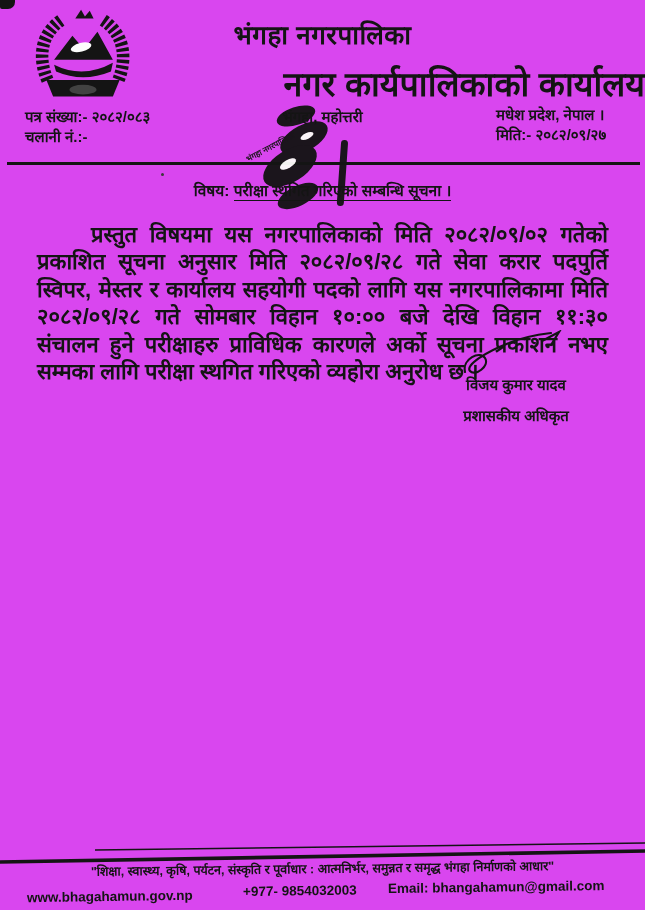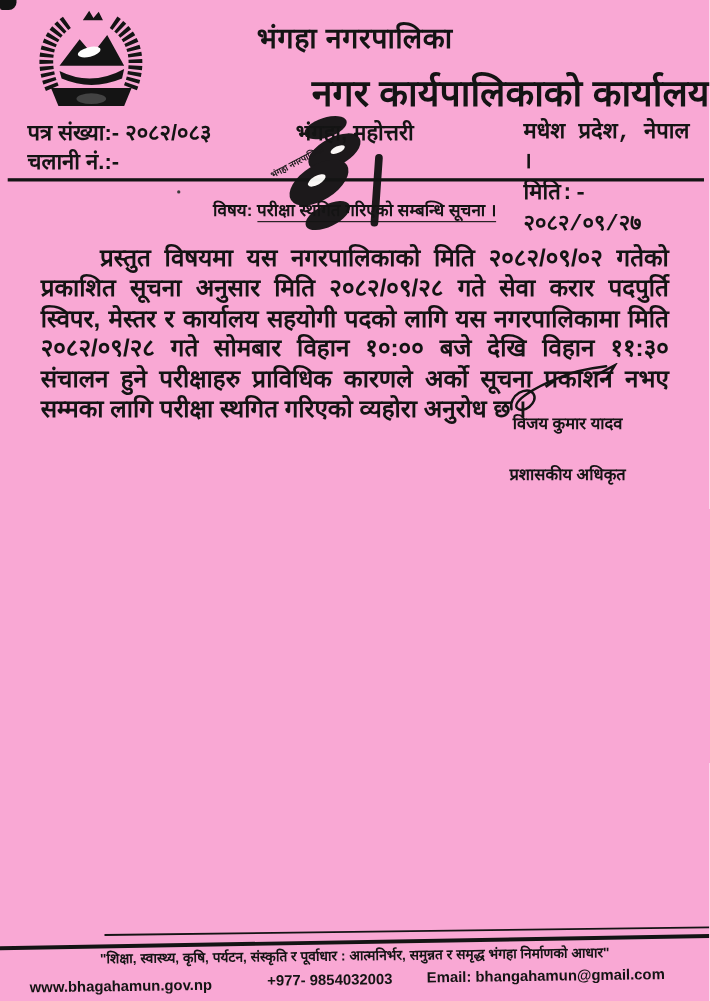--- a/index.html
+++ b/index.html
@@ -1,60 +1,60 @@
 <!DOCTYPE html>
 <html><head>
 <meta charset="utf-8">
 <style>
   * { margin:0; padding:0; box-sizing:border-box; }
   html,body { background:#ffffff; }
   body { font-family:"Liberation Sans","DejaVu Sans",sans-serif; }
   .page {
     position:relative; width:645px; height:910px; margin:0 auto;
-    background:#f9a8d4; color:#141414; overflow:hidden;
+    background:#d946ef; color:#141414; overflow:hidden;
   }
   
   .corner-artifact { position:absolute; left:0; top:0; width:15px; height:9px;
     background:#131313; border-radius:0 0 7px 2px; }
   .speck { position:absolute; left:161px; top:173px; width:3px; height:3px;
     background:#3a3a3a; border-radius:50%; }
   
   .emblem { position:absolute; left:30px; top:5px; width:106px; height:100px; filter:blur(.3px); }
   
   .title-1 { position:absolute; left:0; top:16px; width:100%; text-align:center;
     font-size:26px; font-weight:bold; letter-spacing:.5px; }
   .title-2 { position:absolute; left:0; top:60px; width:100%; text-align:right;
     font-size:34px; font-weight:bold; }
   
-  .meta { position:absolute; font-size:20px; font-weight:bold; }
+  .meta { position:absolute; font-size:15px; font-weight:bold; }
   .meta-left   { left:25px;  top:106px; }
   .meta-left .line2 { }
   .meta-center { left:0; top:106px; width:100%; text-align:center; }
-  .meta-right  { left:476px; top:104px;font-family:Liberation Mono, monospace; }
+  .meta-right  { left:496px; top:104px; }
   .meta-right .line2 { }
   
   .stamp { position:absolute; left:238px; top:100px; width:132px; height:120px;
     z-index:5; filter:blur(.6px); opacity:.96; }
   .stamp text { font-family:"Liberation Sans","DejaVu Sans",sans-serif;
     font-size:8px; font-weight:bold; fill:#141414; }
   
   .rule { position:absolute; left:7px; top:162px; width:633px; height:3px; background:#141414; }
   
   .subject { position:absolute; left:0; top:179px; width:100%; text-align:center;
     font-size:15.5px; font-weight:bold; z-index:1; }
   .subject .u { border-bottom:1.6px solid #141414; padding-bottom:1px; }
   
   .body-par { position:absolute; left:37px; top:221px; width:571px;
     font-size:22px; font-weight:bold; line-height:27.4px;
     text-align:justify; text-indent:54px; }
   
   .sig-svg { position:absolute; left:455px; top:330px; width:120px; height:50px; }
   .sig-block { position:absolute; left:430px; top:374px; width:172px; text-align:center;
     font-size:15px; font-weight:bold; }
-  .sig-block .sig-title { margin-top:26px; }
+  .sig-block .sig-title { margin-top:11px; }
   
   .footer-lines { position:absolute; left:0; top:840px; width:645px; height:26px; }
   .slogan { position:absolute; left:0; top:860px; width:100%; text-align:center;
     font-size:12.5px; font-weight:bold; transform:rotate(-0.7deg); }
   .contacts { position:absolute; left:0; top:882px; width:100%; height:22px;
     font-size:13.5px; font-weight:bold; transform:rotate(-0.8deg); }
   .contact-web   { position:absolute; left:27px;  top:4px; }
   .contact-phone { position:absolute; left:243px; top:1px; }
   .contact-email { position:absolute; left:388px; top:0; }
 </style>

